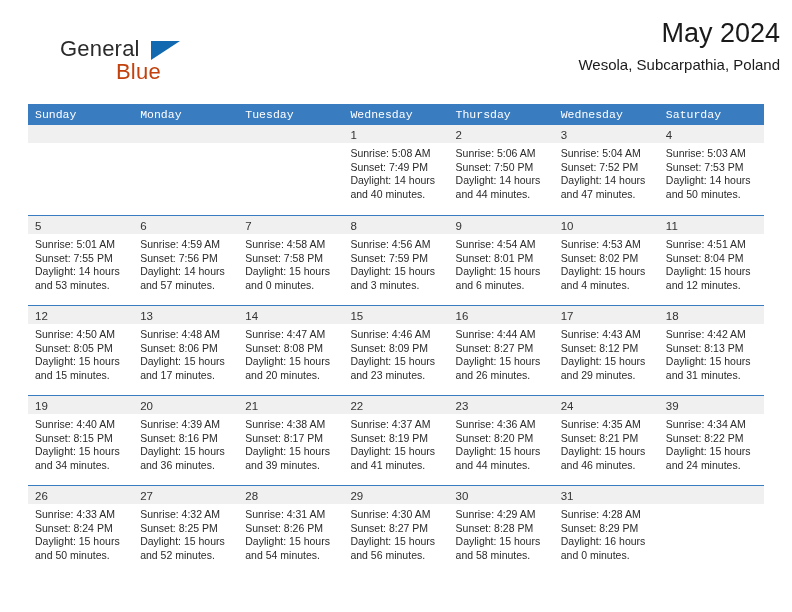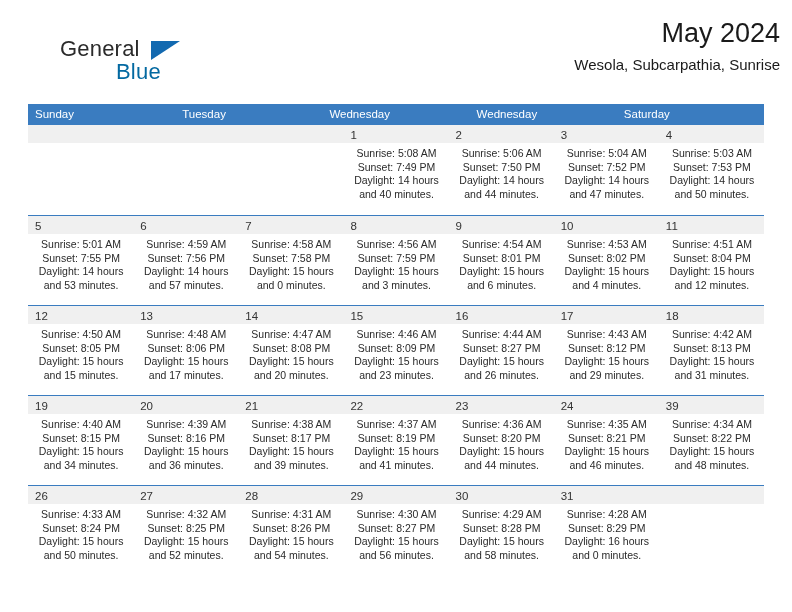--- a/index.html
+++ b/index.html
@@ -45,21 +45,21 @@
     letter-spacing: 0.2px;
     color: #2b2b2b;
     font-family: "Liberation Sans", sans-serif;
   }
   .logo-blue {
     position: absolute;
     left: 56px;
     top: 23px;
     font-size: 22px;
     letter-spacing: 0.2px;
-    color: #0369a1;
+    color: #c2410c;
     font-family: "Liberation Sans", sans-serif;
   }
   .logo-triangle {
     position: absolute;
     left: 91px;
     top: 5px;
     width: 0;
     height: 0;
     border-left: 29px solid #1269b0;
     border-bottom: 19px solid transparent;
@@ -100,20 +100,21 @@
   }
   .dow {
     flex: 1 1 0;
     color: #ffffff;
     font-size: 11.5px;
     line-height: 21px;
     padding-left: 7px;
     box-sizing: border-box;
     overflow: hidden;
     white-space: nowrap;
+    font-family: Liberation Mono, monospace;
   }
 
   .week {
     display: flex;
     height: 90px;
     border-top: 1px solid #3a7cc0;
     box-sizing: border-box;
   }
   .week.first {
     border-top: none;
@@ -134,21 +135,20 @@
   .cell.empty .daynum-band {
     background: #f0f0f0;
   }
   .daynum {
     font-size: 11.5px;
     line-height: 18px;
     color: #333333;
   }
   .cell-body {
     padding: 4px 6px 0 7px;
-    text-align: center;
   }
   .cell-line {
     font-size: 10.5px;
     line-height: 13.6px;
     color: #2a2a2a;
     white-space: nowrap;
   }
 </style>
 </head>
 <body>
@@ -158,31 +158,33 @@
   <div class="header">
 
     <div class="logo">
       <span class="logo-general">General</span>
       <span class="logo-triangle"></span>
       <span class="logo-blue">Blue</span>
     </div>
 
     <div class="title-block">
       <div class="cal-title">May 2024</div>
-      <div class="cal-subtitle">Wesola, Subcarpathia, Sunrise</div>
+      <div class="cal-subtitle">Wesola, Subcarpathia, Poland</div>
     </div>
 
   </div>
 
   <div class="calendar">
 
     <div class="dow-row">
       <div class="dow">Sunday</div>
+      <div class="dow">Monday</div>
       <div class="dow">Tuesday</div>
       <div class="dow">Wednesday</div>
+      <div class="dow">Thursday</div>
       <div class="dow">Wednesday</div>
       <div class="dow">Saturday</div>
     </div>
 
     <div class="week first">
       <div class="cell empty">
         <div class="daynum-band"><span class="daynum"></span></div>
         <div class="cell-body">
           <div class="cell-line"></div>
           <div class="cell-line"></div>
@@ -432,21 +434,21 @@
           <div class="cell-line">Daylight: 15 hours</div>
           <div class="cell-line">and 46 minutes.</div>
         </div>
       </div>
       <div class="cell">
         <div class="daynum-band"><span class="daynum">39</span></div>
         <div class="cell-body">
           <div class="cell-line">Sunrise: 4:34 AM</div>
           <div class="cell-line">Sunset: 8:22 PM</div>
           <div class="cell-line">Daylight: 15 hours</div>
-          <div class="cell-line">and 48 minutes.</div>
+          <div class="cell-line">and 24 minutes.</div>
         </div>
       </div>
     </div>
 
     <div class="week">
       <div class="cell">
         <div class="daynum-band"><span class="daynum">26</span></div>
         <div class="cell-body">
           <div class="cell-line">Sunrise: 4:33 AM</div>
           <div class="cell-line">Sunset: 8:24 PM</div>

